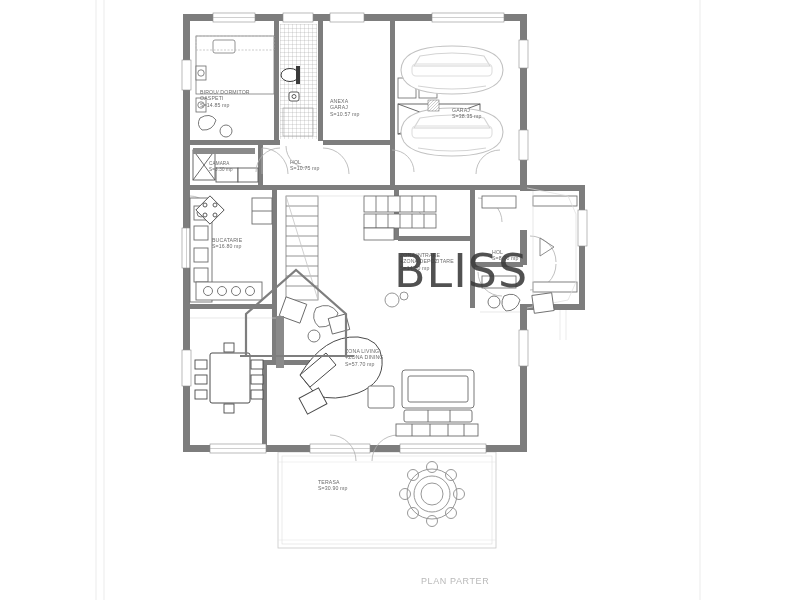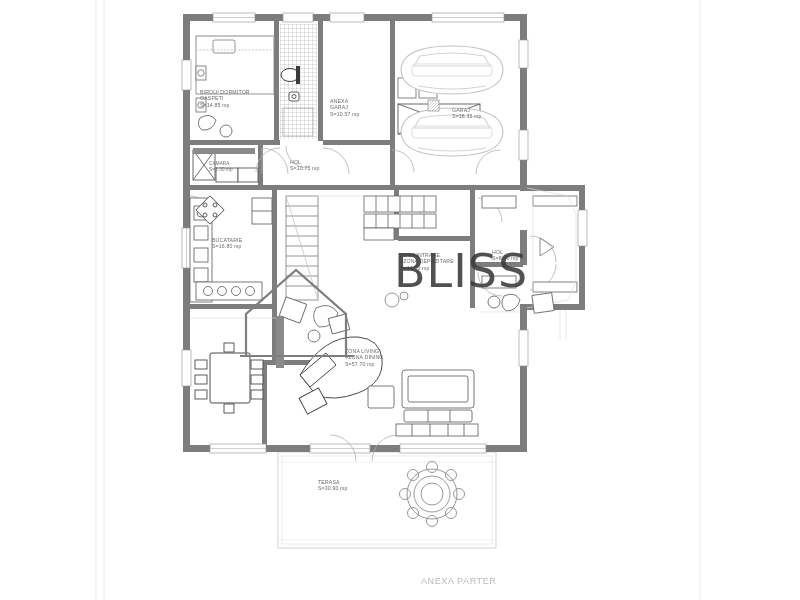--- a/index.html
+++ b/index.html
@@ -452,15 +452,15 @@
   <div id="watermark">
     <svg width="200" height="110" viewBox="0 0 200 110" style="position:absolute;left:0;top:10px;">
       <g fill="none" stroke="#7e7e7e" stroke-width="2.2">
         <path d="M8 100 L8 58 L58 14 L108 58 L108 100"></path>
         <path d="M2 100 L116 100"></path>
       </g>
     </svg>
     <div class="wm-bliss">BLISS</div>
   </div>
 
-  <div class="plan-caption" style="left:421px; top:576px;">ANEXA PARTER</div>
+  <div class="plan-caption" style="left:421px; top:576px;">PLAN PARTER</div>
 
 </div>
 
 </body></html>

